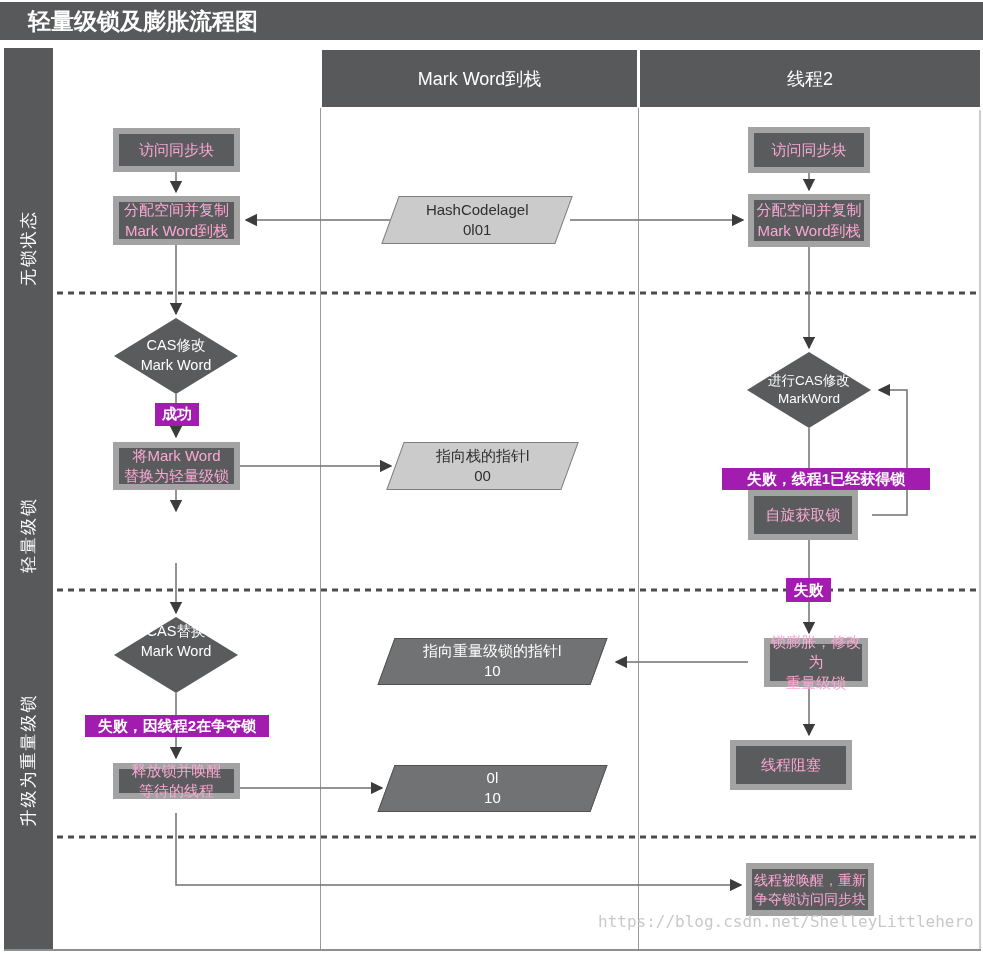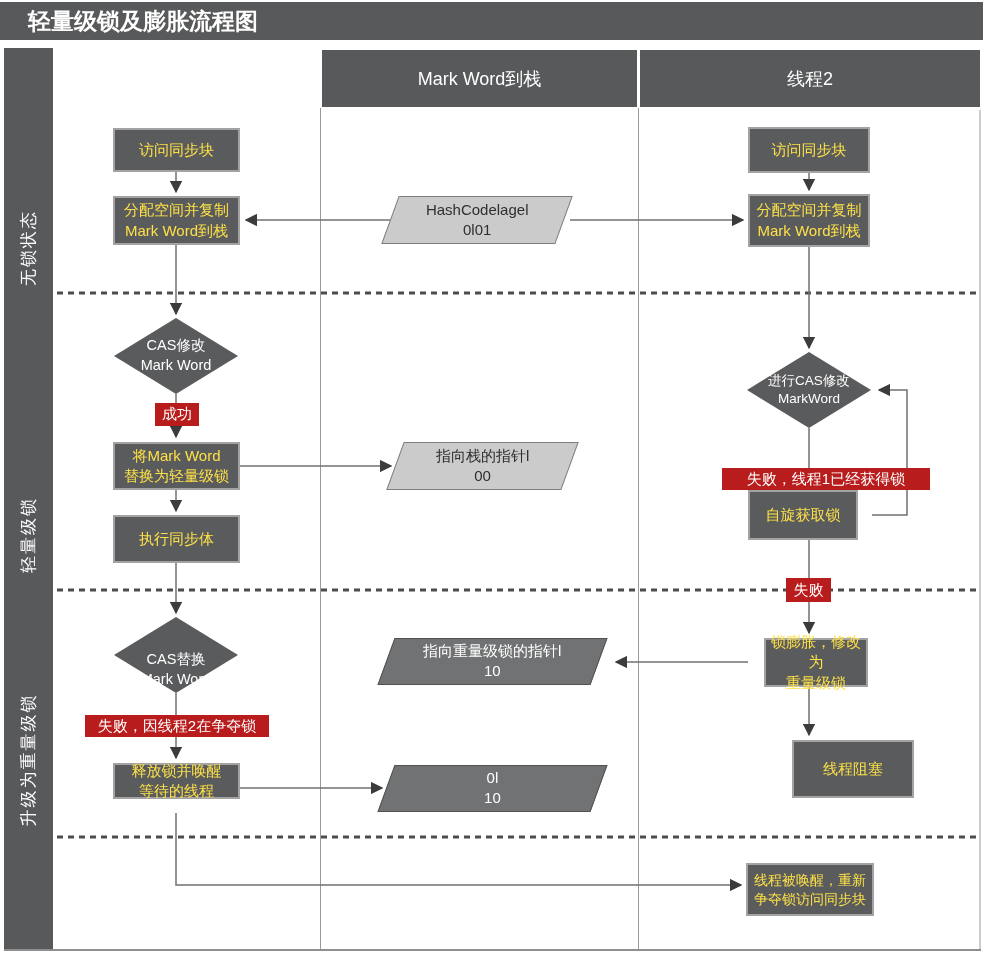--- a/index.html
+++ b/index.html
@@ -11,28 +11,28 @@
   .sideband{position:absolute;left:4px;top:48px;width:49px;height:902px;background:#58595b;}
   .rowlabel{position:absolute;left:28px;color:#fff;font-size:17px;letter-spacing:2px;
             white-space:nowrap;transform:translate(-50%,-50%) rotate(-90deg);}
   .hcell{position:absolute;top:50px;height:57px;background:#58595b;color:#fff;font-size:18px;
          display:flex;align-items:center;justify-content:center;}
   .wires{position:absolute;left:0;top:0;z-index:1;}
   .wire{fill:none;stroke:#707070;stroke-width:1.5;marker-end:url(#arr);}
   .grid{stroke:#9a9a9a;stroke-width:1;}
   .grid2{stroke:#8f8f8f;stroke-width:2;}
   .dash{stroke:#4c4c4c;stroke-width:3;stroke-dasharray:6 5;}
-  .box{position:absolute;z-index:2;background:#5a5b5d;border:2px solid #a3a3a3;color:#fde047;
+  .box{position:absolute;z-index:2;background:#5a5b5d;border:6px solid #a3a3a3;color:#f9a8d4;
        display:flex;align-items:center;justify-content:center;text-align:center;
        font-size:15px;line-height:1.35;white-space:pre-line;box-sizing:border-box;}
   .diamond{position:absolute;z-index:2;background:#5a5b5d;
            clip-path:polygon(50% 0,100% 50%,50% 100%,0 50%);}
   .dtext{position:absolute;z-index:3;color:#fff;font-size:14.5px;line-height:1.35;
          white-space:pre-line;text-align:center;display:flex;align-items:center;justify-content:center;}
-  .blabel{position:absolute;z-index:3;background:#b91c1c;color:#fff;font-weight:normal;font-size:15px;
+  .blabel{position:absolute;z-index:3;background:#a21caf;color:#fff;font-weight:bold;font-size:15px;
           display:flex;align-items:center;justify-content:center;white-space:nowrap;box-sizing:border-box;}
   .para{position:absolute;z-index:2;transform:skewX(-20deg);display:flex;align-items:center;
         justify-content:center;box-sizing:border-box;}
   .para.light{background:#cbcbcb;border:1.5px solid #7e7e7e;color:#2f2f2f;}
   .para.dark{background:#717273;border:1.5px solid #525252;color:#fff;}
   .ptext{transform:skewX(20deg);text-align:center;font-size:15px;line-height:1.35;white-space:pre-line;}
   .watermark{position:absolute;z-index:4;left:598px;top:912px;color:#c9c9c9;font-size:16px;
              font-family:"DejaVu Sans Mono",monospace;letter-spacing:0;}
 </style>
 </head>
@@ -89,23 +89,22 @@
 
   <div class="box" style="left:113px;top:128px;width:127px;height:44px">访问同步块</div>
   <div class="box" style="left:113px;top:196px;width:127px;height:49px">分配空间并复制
 Mark Word到栈</div>
   <div class="diamond" style="left:114px;top:318px;width:124px;height:76px"></div>
   <div class="dtext" style="left:104px;top:318px;width:144px;height:76px">CAS修改
 Mark Word</div>
   <div class="blabel" style="left:155px;top:403px;width:44px;height:23px">成功</div>
   <div class="box" style="left:113px;top:442px;width:127px;height:48px">将Mark Word
 替换为轻量级锁</div>
-  <div class="box" style="left:113px;top:515px;width:127px;height:48px">执行同步体</div>
   <div class="diamond" style="left:114px;top:617px;width:124px;height:76px"></div>
-  <div class="dtext" style="left:104px;top:632px;width:144px;height:76px">CAS替换
+  <div class="dtext" style="left:104px;top:604px;width:144px;height:76px">CAS替换
 Mark Word</div>
   <div class="blabel" style="left:85px;top:715px;width:184px;height:22px">失败，因线程2在争夺锁</div>
   <div class="box" style="left:113px;top:763px;width:127px;height:36px">释放锁并唤醒
 等待的线程</div>
 
   <div class="para light" style="left:390px;top:196px;width:174px;height:48px">
     <div class="ptext">HashCodelagel
 0l01</div>
   </div>
   <div class="para light" style="left:395px;top:442px;width:175px;height:48px">
@@ -125,18 +124,19 @@
   <div class="box" style="left:748px;top:194px;width:122px;height:53px">分配空间并复制
 Mark Word到栈</div>
   <div class="diamond" style="left:747px;top:352px;width:124px;height:76px"></div>
   <div class="dtext" style="left:737px;top:352px;width:144px;height:76px;font-size:13.5px">进行CAS修改
 MarkWord</div>
   <div class="blabel" style="left:722px;top:468px;width:208px;height:22px">失败，线程1已经获得锁</div>
   <div class="box" style="left:748px;top:490px;width:110px;height:50px">自旋获取锁</div>
   <div class="blabel" style="left:786px;top:578px;width:45px;height:24px">失败</div>
   <div class="box" style="left:764px;top:638px;width:104px;height:49px">锁膨胀，修改为
 重量级锁</div>
-  <div class="box" style="left:792px;top:740px;width:122px;height:58px">线程阻塞</div>
+  <div class="box" style="left:730px;top:740px;width:122px;height:50px">线程阻塞</div>
   <div class="box" style="left:746px;top:863px;width:128px;height:53px;font-size:14px">线程被唤醒，重新
 争夺锁访问同步块</div>
 
+  <div class="watermark">https://blog.csdn.net/ShelleyLittlehero</div>
 
 </div>
 
 </body></html>

